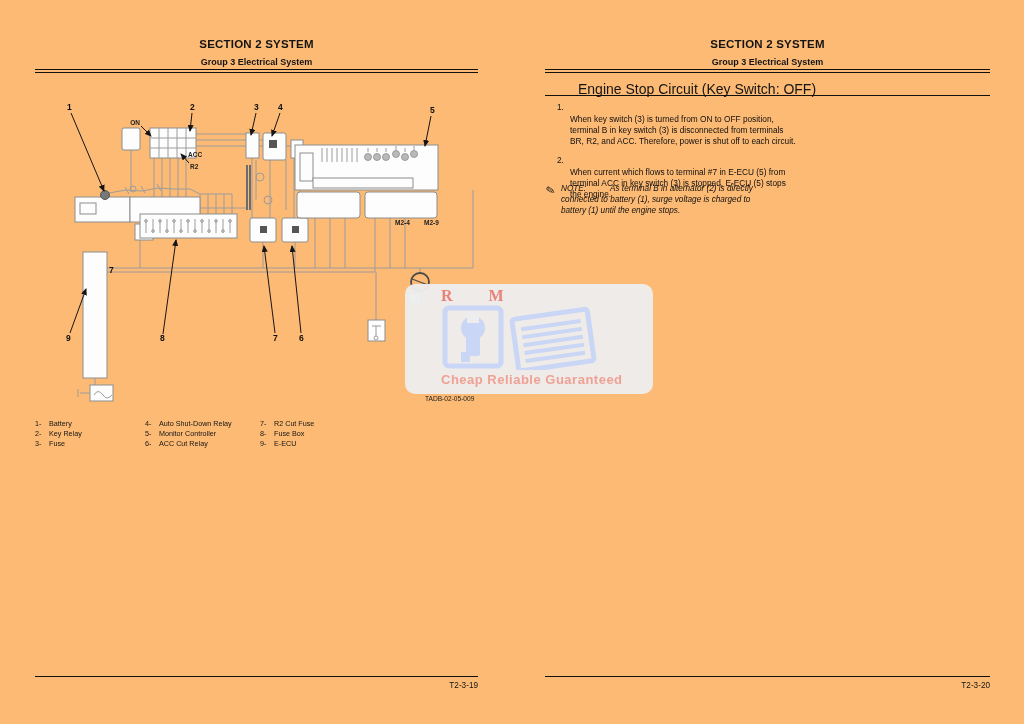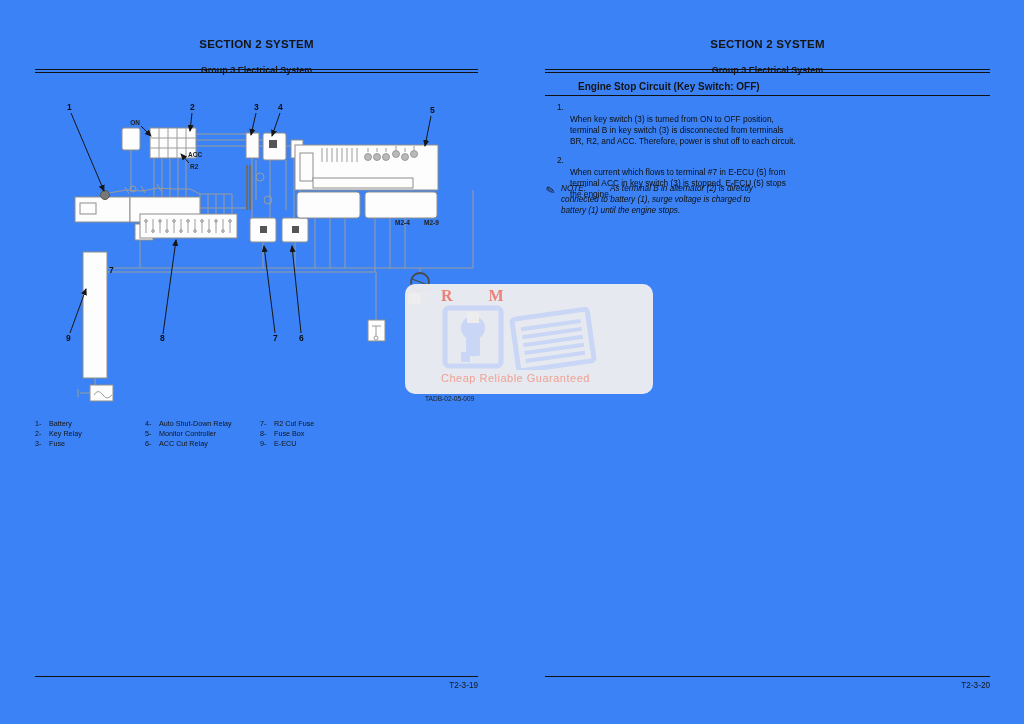--- a/index.html
+++ b/index.html
@@ -1,27 +1,27 @@
 <!DOCTYPE html>
 <html><head>
 <meta charset="utf-8">
 <style>
   html,body{margin:0;padding:0;background:#ffffff;}
-  .canvas{position:relative;width:1024px;height:724px;background:#3b82f6;overflow:hidden;
+  .canvas{position:relative;width:1024px;height:724px;background:#fdba74;overflow:hidden;
           font-family:"Liberation Sans",sans-serif;color:#141414;}
   .abs{position:absolute;}
   
   .hdr{position:absolute;text-align:center;}
   .hdr .sec{font-size:11.5px;font-weight:bold;letter-spacing:.2px;}
-  .hdr .grp{font-size:9px;font-weight:bold;margin-top:15px;}
+  .hdr .grp{font-size:9px;font-weight:bold;margin-top:7px;}
   .rule-double{position:absolute;height:2.4px;border-top:1.6px solid #111;border-bottom:1.5px solid #111;}
   .rule-single{position:absolute;border-top:1.4px solid #111;}
   .pagenum{position:absolute;text-align:right;font-size:8.2px;color:#161616;}
   
-  .heading{position:absolute;font-size:10px;font-weight:bold;padding-left:32px;}
+  .heading{position:absolute;font-size:14px;font-weight:normal;padding-left:32px;}
   .steps{position:absolute;width:240px;}
   .step{display:flex;margin-bottom:9px;font-size:8.3px;line-height:1.3;color:#0f0f0f;}
   .step-num{width:13px;flex:none;}
   .step-text{flex:1;margin-top:12px;}
   .note{position:absolute;width:213px;}
   .note-icon{position:absolute;left:0;top:0;font-size:11px;transform:rotate(-12deg);color:#111;}
   .note-body{margin-left:15px;font-style:italic;font-size:8.2px;line-height:1.32;color:#101010;}
   .note-label{margin-right:24px;}
   
   .legend-col{position:absolute;}
@@ -35,21 +35,21 @@
   .busline{stroke:#6c6c6c;stroke-width:2;fill:none;}
   .arr{stroke:#151515;stroke-width:1;fill:none;marker-end:url(#arw);}
   .callout{font-size:8.5px;font-weight:bold;fill:#0d0d0d;}
   .lbl{font-size:6.5px;font-weight:bold;fill:#222;}
   .dotc{fill:#b9b9b9;stroke:#8d8d8d;stroke-width:.8;}
   
   .watermark{position:absolute;background:rgba(237,237,238,0.96);border-radius:10px;z-index:4;}
   .wm-title{position:absolute;left:36px;top:3px;font-size:16px;font-weight:bold;letter-spacing:16px;
             color:#e8837a;font-family:"Liberation Serif",serif;}
   .wm-logo{position:absolute;left:28px;top:20px;}
-  .wm-tag{position:absolute;left:36px;top:88px;font-size:11px;font-weight:normal;color:#f0a195;letter-spacing:.5px;}
+  .wm-tag{position:absolute;left:36px;top:88px;font-size:13px;font-weight:bold;color:#f0a195;letter-spacing:.5px;}
   .figcode{position:absolute;font-size:6.6px;color:#222;z-index:5;}
 </style>
 </head>
 <body>
 
 <div class="canvas">
 
   <div class="hdr" style="left:35px;top:38px;width:443px;">
     <div class="sec">SECTION 2 SYSTEM</div>
     <div class="grp">Group 3 Electrical System</div>

